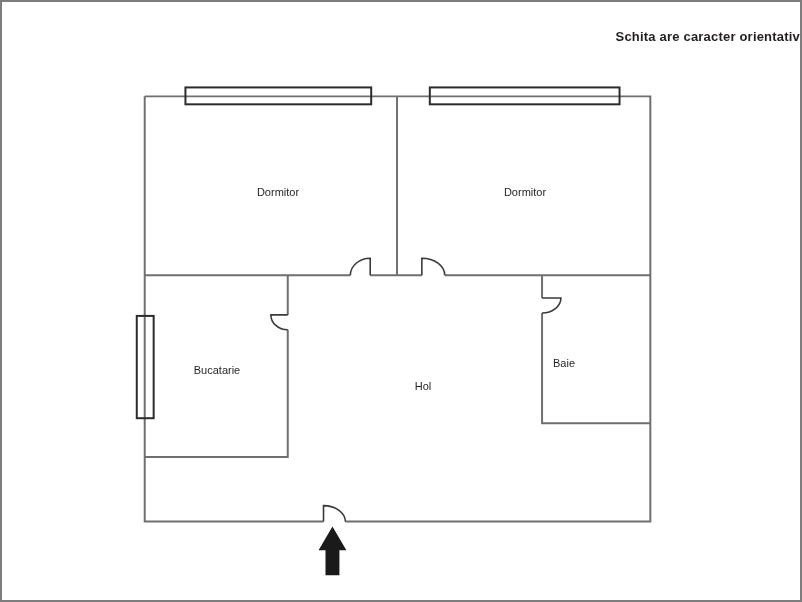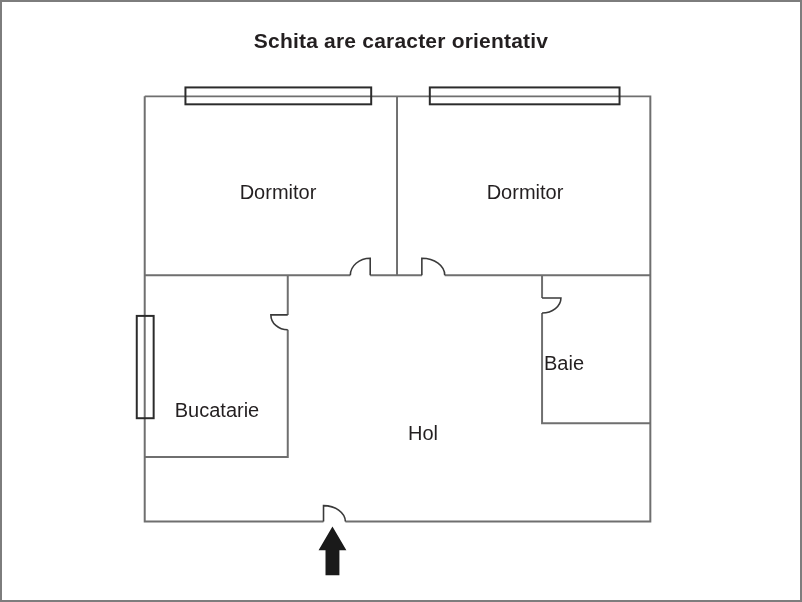--- a/index.html
+++ b/index.html
@@ -48,37 +48,37 @@
   }
   .arrow {
     fill: var(--arrow);
     stroke: none;
   }
   .page-title {
     position: absolute;
     left: 0;
     right: 0;
     top: 27px;
-    text-align: center;
-    font-size: 21px;
+    text-align: right;
+    font-size: 13px;
     font-weight: 600;
     letter-spacing: 0.2px;
     color: var(--text);
   }
   .room-label {
     position: absolute;
     transform: translate(-50%, -50%);
-    font-size: 20px;
+    font-size: 11px;
     color: var(--text);
     white-space: nowrap;
   }
   .label-dormitor-left  { left: 276px; top: 190px; }
   .label-dormitor-right { left: 523px; top: 190px; }
-  .label-bucatarie      { left: 215px; top: 368px; margin-top: 40px; }
-  .label-hol            { left: 421px; top: 431px; text-align: center; }
+  .label-bucatarie      { left: 215px; top: 368px; }
+  .label-hol            { left: 421px; top: 384px; text-align: center; }
   .label-baie           { left: 562px; top: 361px; }
 </style>
 </head>
 <body>
 
 <div class="screen" style="--wall: #6f6f6f; --window_stroke: #2b2b2b; --door: #3a3a3a; --text: #231f20; --arrow: #1a1a1a; --border: #7d7d7d; --background: #ffffff;">
 
   <div class="page-title">Schita are caracter orientativ</div>
 
   <svg class="plan-svg" viewBox="0 0 802 602" xmlns="http://www.w3.org/2000/svg">

